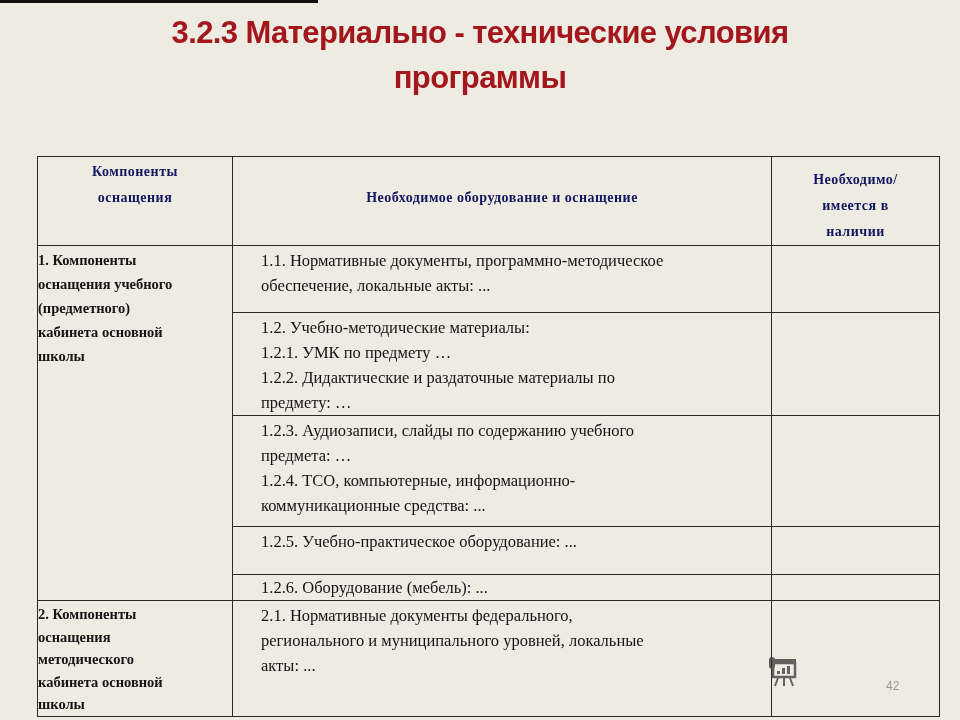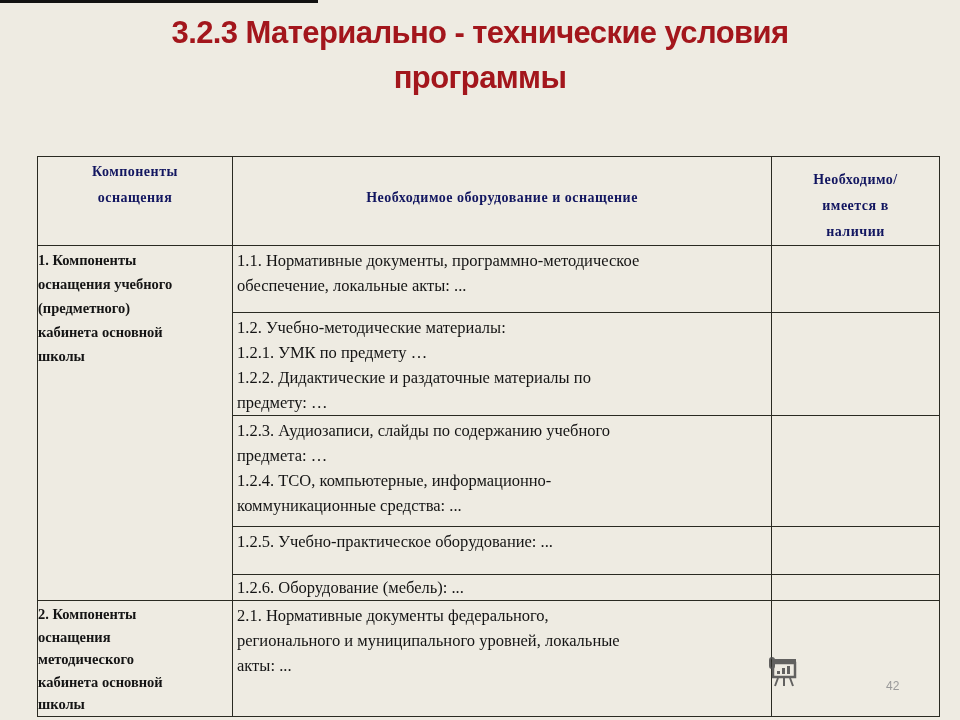--- a/index.html
+++ b/index.html
@@ -32,21 +32,21 @@
   .hdr td {
     color: #121660; font-weight: bold; text-align: center;
     font-size: 14px; line-height: 26px; letter-spacing: 0.5px;
   }
   .hdr .mid { vertical-align: middle; padding-bottom: 6px; }
   .comp {
     font-weight: bold;
     font-size: 14.5px; line-height: 24px; padding-top: 2px;
   }
   .item { padding: 2px 0 0 4px; }
-  .item div { white-space: nowrap; }
+  .item div { white-space: nowrap; margin-left: 24px; }
   .r-gray { border-top-color: #777; }
   .watermark {
     position: absolute; left: 766px; top: 655px;
     display: flex; align-items: center; gap: 4px;
     color: #4a4a4a; opacity: 0.85;
     font-family: "DejaVu Sans", sans-serif; font-size: 26px;
   }
   .page-num {
     position: absolute; left: 886px; top: 679px;
     font-family: "Liberation Sans", sans-serif; font-size: 12px; color: #9a9a9a;

